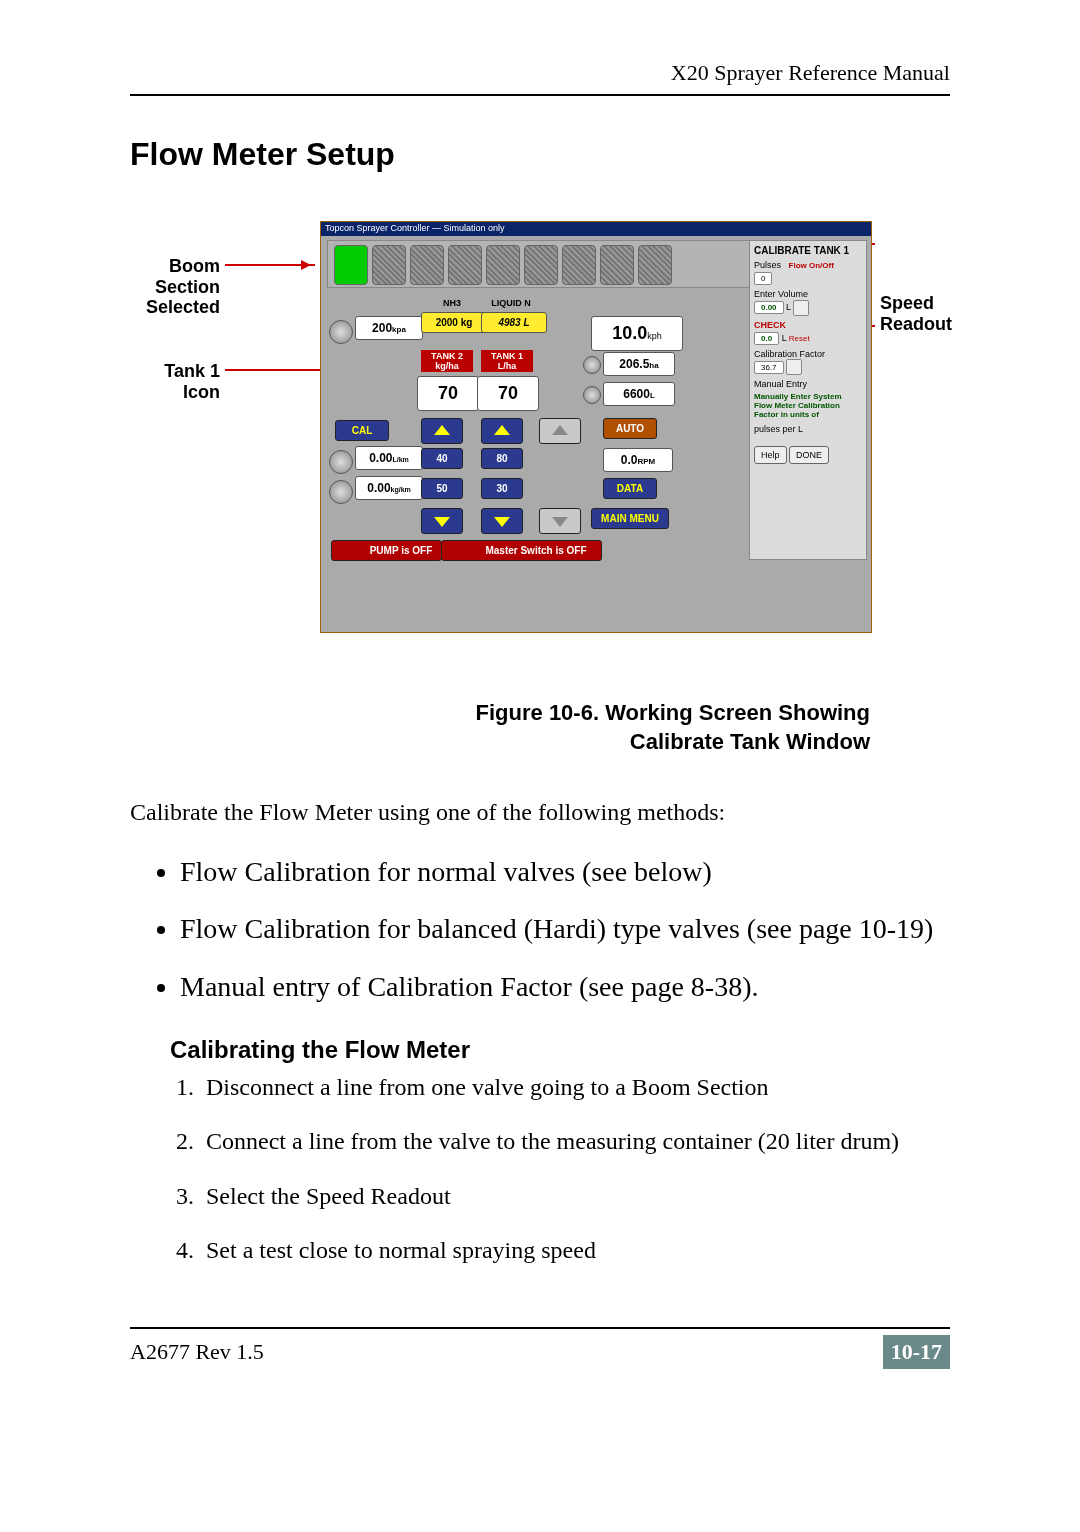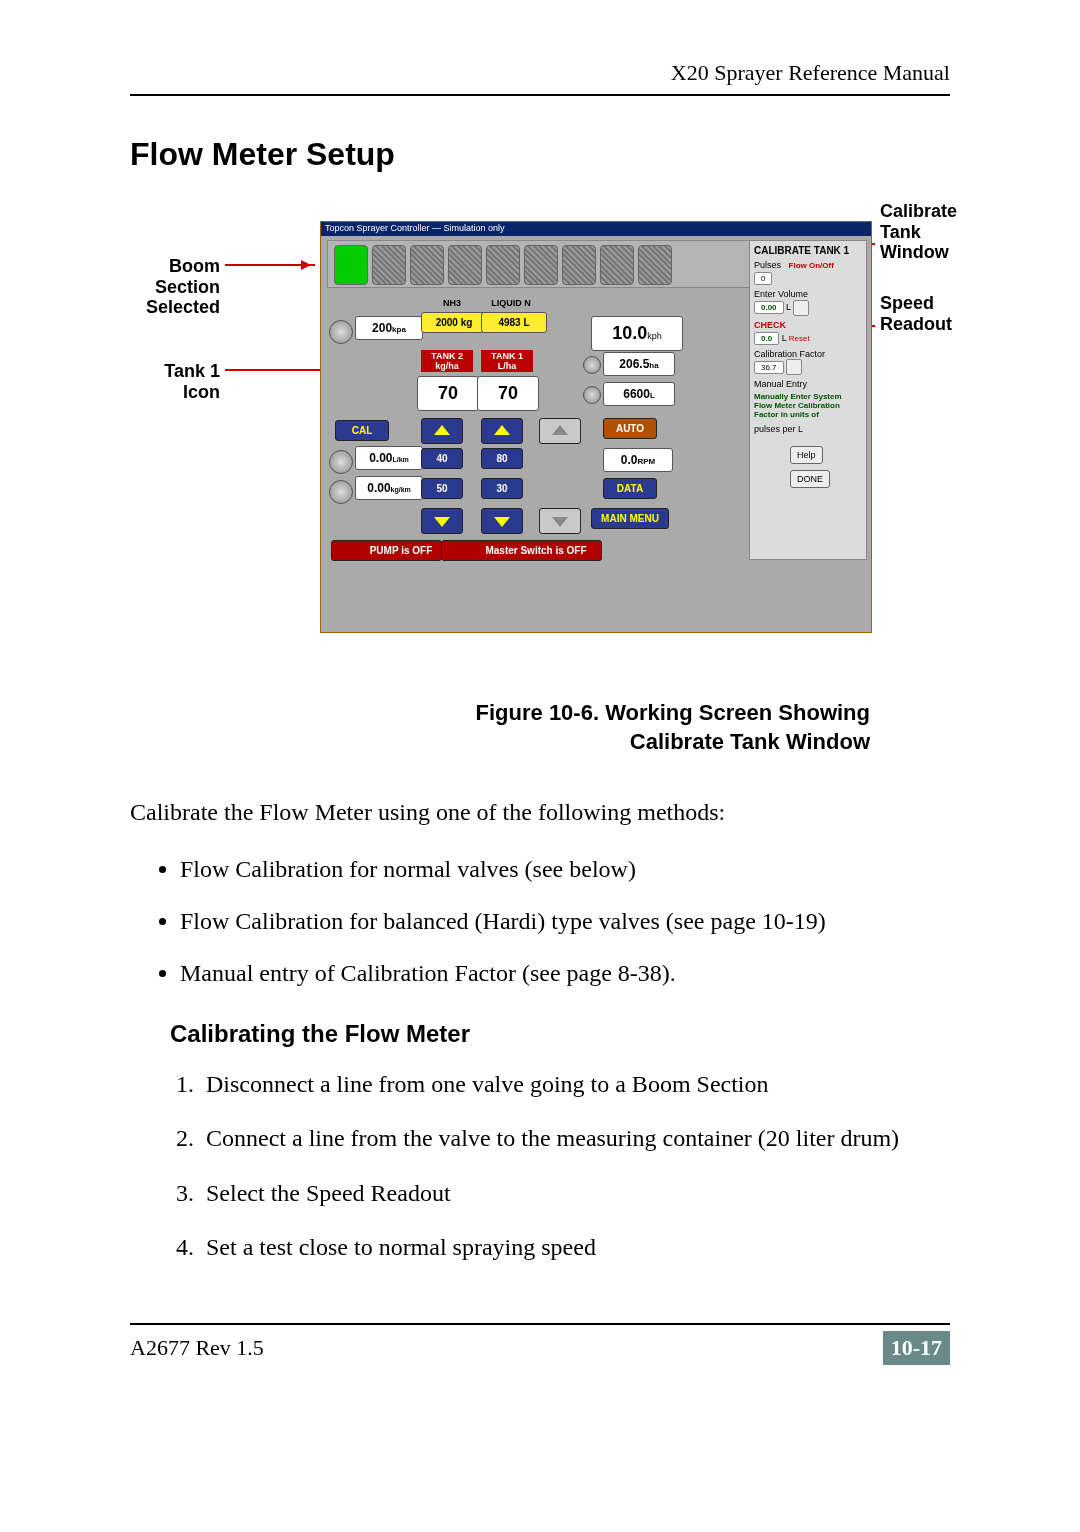--- a/index.html
+++ b/index.html
@@ -34,21 +34,21 @@
   h1.section {
     font-family: Arial, Helvetica, sans-serif;
     font-weight: bold;
     font-size: 32px;
     margin: 0 0 28px 0;
   }
   h2.subsection {
     font-family: Arial, Helvetica, sans-serif;
     font-weight: bold;
     font-size: 24px;
-    margin: 30px 0 20px 40px;
+    margin: 30px 0 7px 40px;
   }
   .figure-wrap {
     position: relative;
     height: 480px;
     margin-bottom: 18px;
   }
   .callout {
     position: absolute;
     font-family: Arial, Helvetica, sans-serif;
     font-weight: bold;
@@ -208,21 +208,21 @@
   }
   p.body {
     font-size: 24px;
     line-height: 1.35;
     margin: 0 0 24px 0;
   }
   ul.bul {
     margin: 0 0 0 50px;
     padding: 0;
     list-style: disc;
-    font-size: 24px;
+    font-size: 28px;
   }
   ul.bul li { margin-bottom: 20px; line-height:1.35; }
   ol.num {
     margin: 0 0 0 70px;
     padding: 0;
     font-size: 24px;
   }
   ol.num li { margin-bottom: 22px; line-height:1.35; padding-left:6px;}
   .footer {
     display:flex;
@@ -251,23 +251,20 @@
 
     <div class="callout" style="left:-20px;top:55px;width:110px;white-space:pre-line;">Boom
 Section
 Selected</div>
     <div class="arrow" style="left:95px;top:63px;width:90px;"></div>
 
     <div class="callout" style="left:-20px;top:160px;width:110px;white-space:pre-line;">Tank 1
 Icon</div>
     <div class="arrow" style="left:95px;top:168px;width:170px;"></div>
 
-    <div class="callout callout-r" style="left:750px;top:0px;width:130px;white-space:pre-line;">Calibrate
-Tank
-Window</div>
     <div class="arrow left" style="left:630px;top:42px;width:115px;"></div>
 
     <div class="callout callout-r" style="left:750px;top:92px;width:130px;white-space:pre-line;">Speed
 Readout</div>
     <div class="arrow left" style="left:520px;top:124px;width:225px;"></div>
 
     <div class="shot">
       <div class="titlebar">Topcon Sprayer Controller — Simulation only</div>
 
       <div class="boom-row">
@@ -283,21 +280,21 @@
       </div>
 
       <div class="gauge" style="left:8px;top:98px;"></div>
       <div class="val-box" style="left:34px;top:94px;width:54px;">
         <span>200</span><span style="font-size:8px;">kpa</span>
       </div>
 
       <div class="small-lbl" style="left:106px;top:76px;width:50px;color:#000;">NH3</div>
       <div class="small-lbl" style="left:160px;top:76px;width:60px;color:#000;">LIQUID N</div>
       <div class="val-box yel" style="left:100px;top:90px;width:52px;font-size:10px;">2000 kg</div>
-      <div class="val-box yel" style="left:160px;top:90px;width:52px;font-size:10px;">4983 L</div>
+      <div class="val-box yel" style="left:160px;top:90px;width:52px;font-size:10px;font-style:italic;">4983 L</div>
 
       <div class="small-lbl" style="left:100px;top:128px;width:52px;background:#b00;padding:1px 0;white-space:pre-line;">TANK 2
 kg/ha</div>
       <div class="small-lbl" style="left:160px;top:128px;width:52px;background:#b00;padding:1px 0;white-space:pre-line;">TANK 1
 L/ha</div>
 
       <div class="val-box big" style="left:96px;top:154px;width:40px;">70</div>
       <div class="val-box big" style="left:156px;top:154px;width:40px;">70</div>
 
       <div class="btn" style="left:14px;top:198px;width:52px;">CAL</div>
@@ -366,21 +363,21 @@
         <div class="ln">Calibration Factor</div>
         <div>
           <span class="mini">36.7</span>
           <span class="kb"></span>
         </div>
         <div class="ln">Manual Entry</div>
         <div class="ln greentxt" style="font-size:8px;white-space:pre-line;line-height:1.1;">Manually Enter System
 Flow Meter Calibration
 Factor in units of</div>
         <div class="ln" style="font-size:9px;">pulses per L</div>
-        <div style="margin-top:6px;margin-left:36px;">
+        <div style="margin-top:6px;">
           <span class="helpbtn">Help</span>
           <span class="donebtn">DONE</span>
         </div>
       </div>
     </div>
   </div>
 
   <div class="caption">
     <span>Figure 10-6. Working Screen Showing</span><br>
     <span>Calibrate Tank Window</span>

